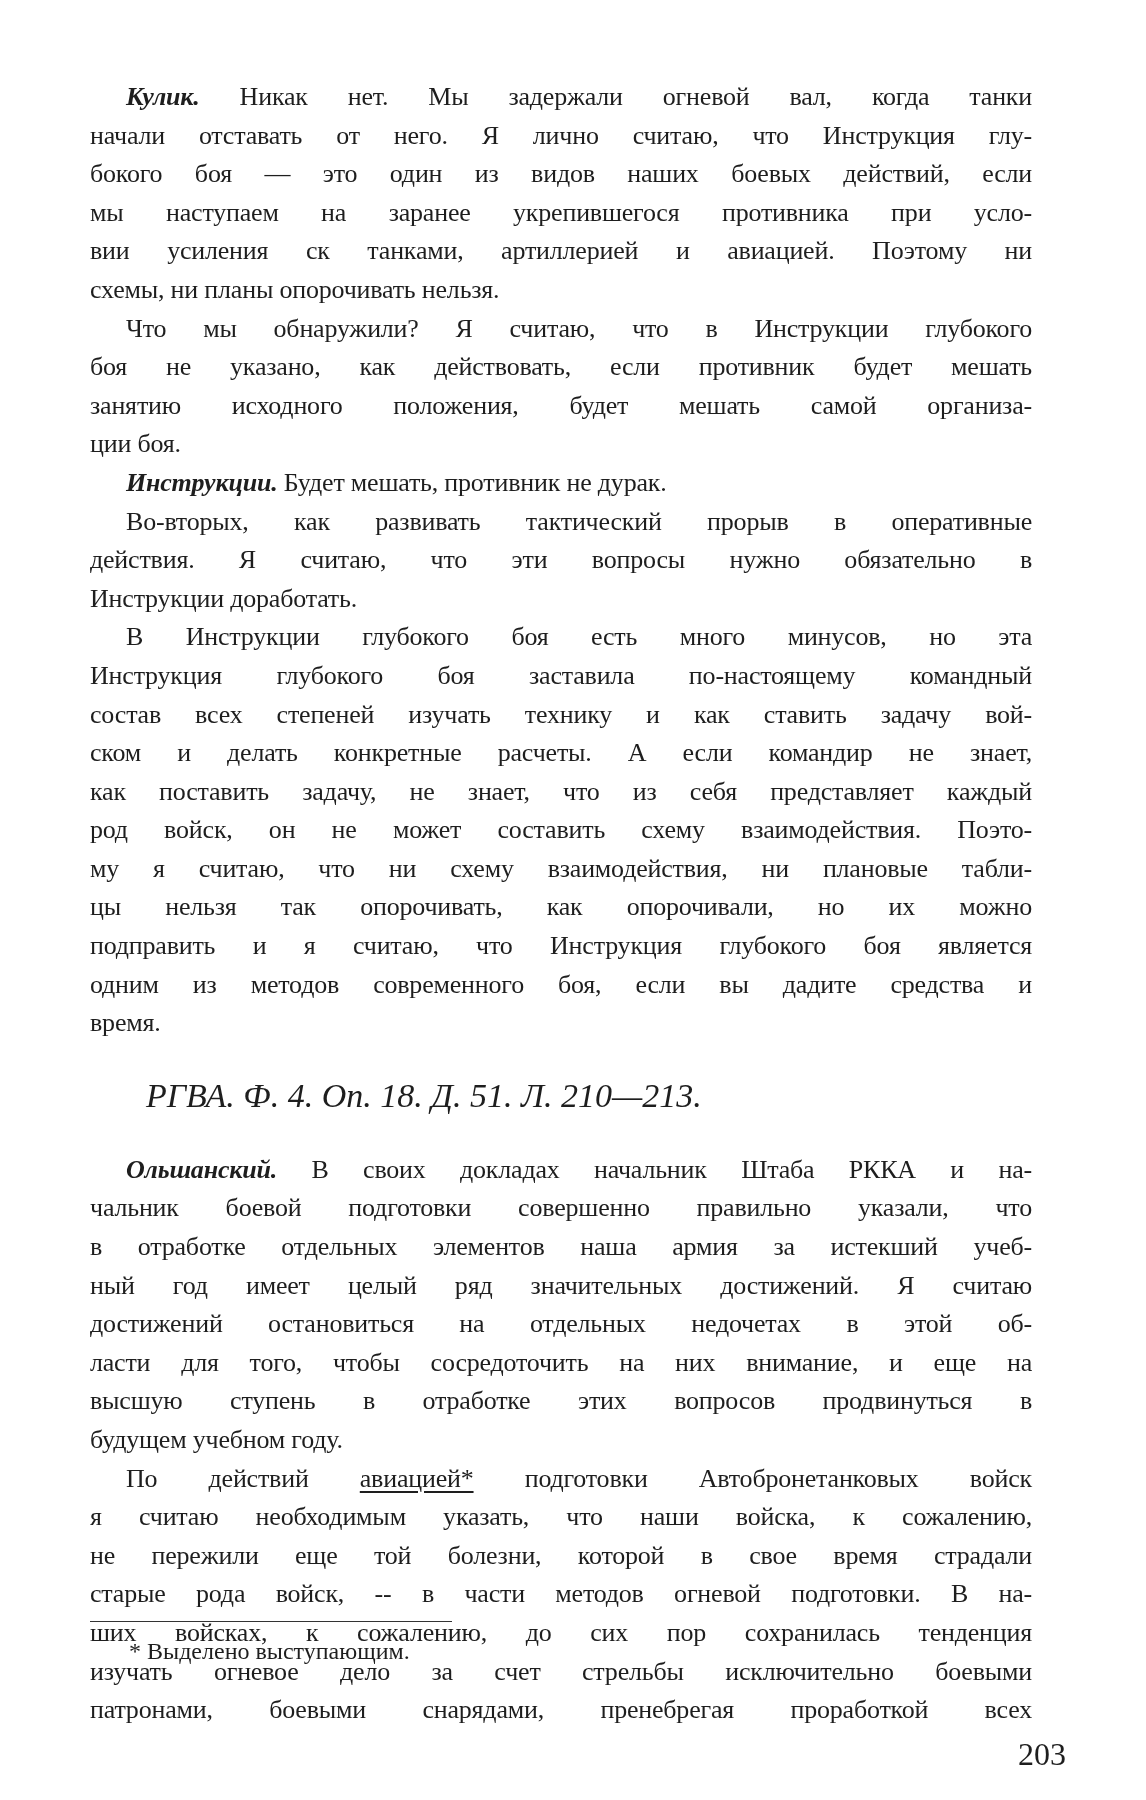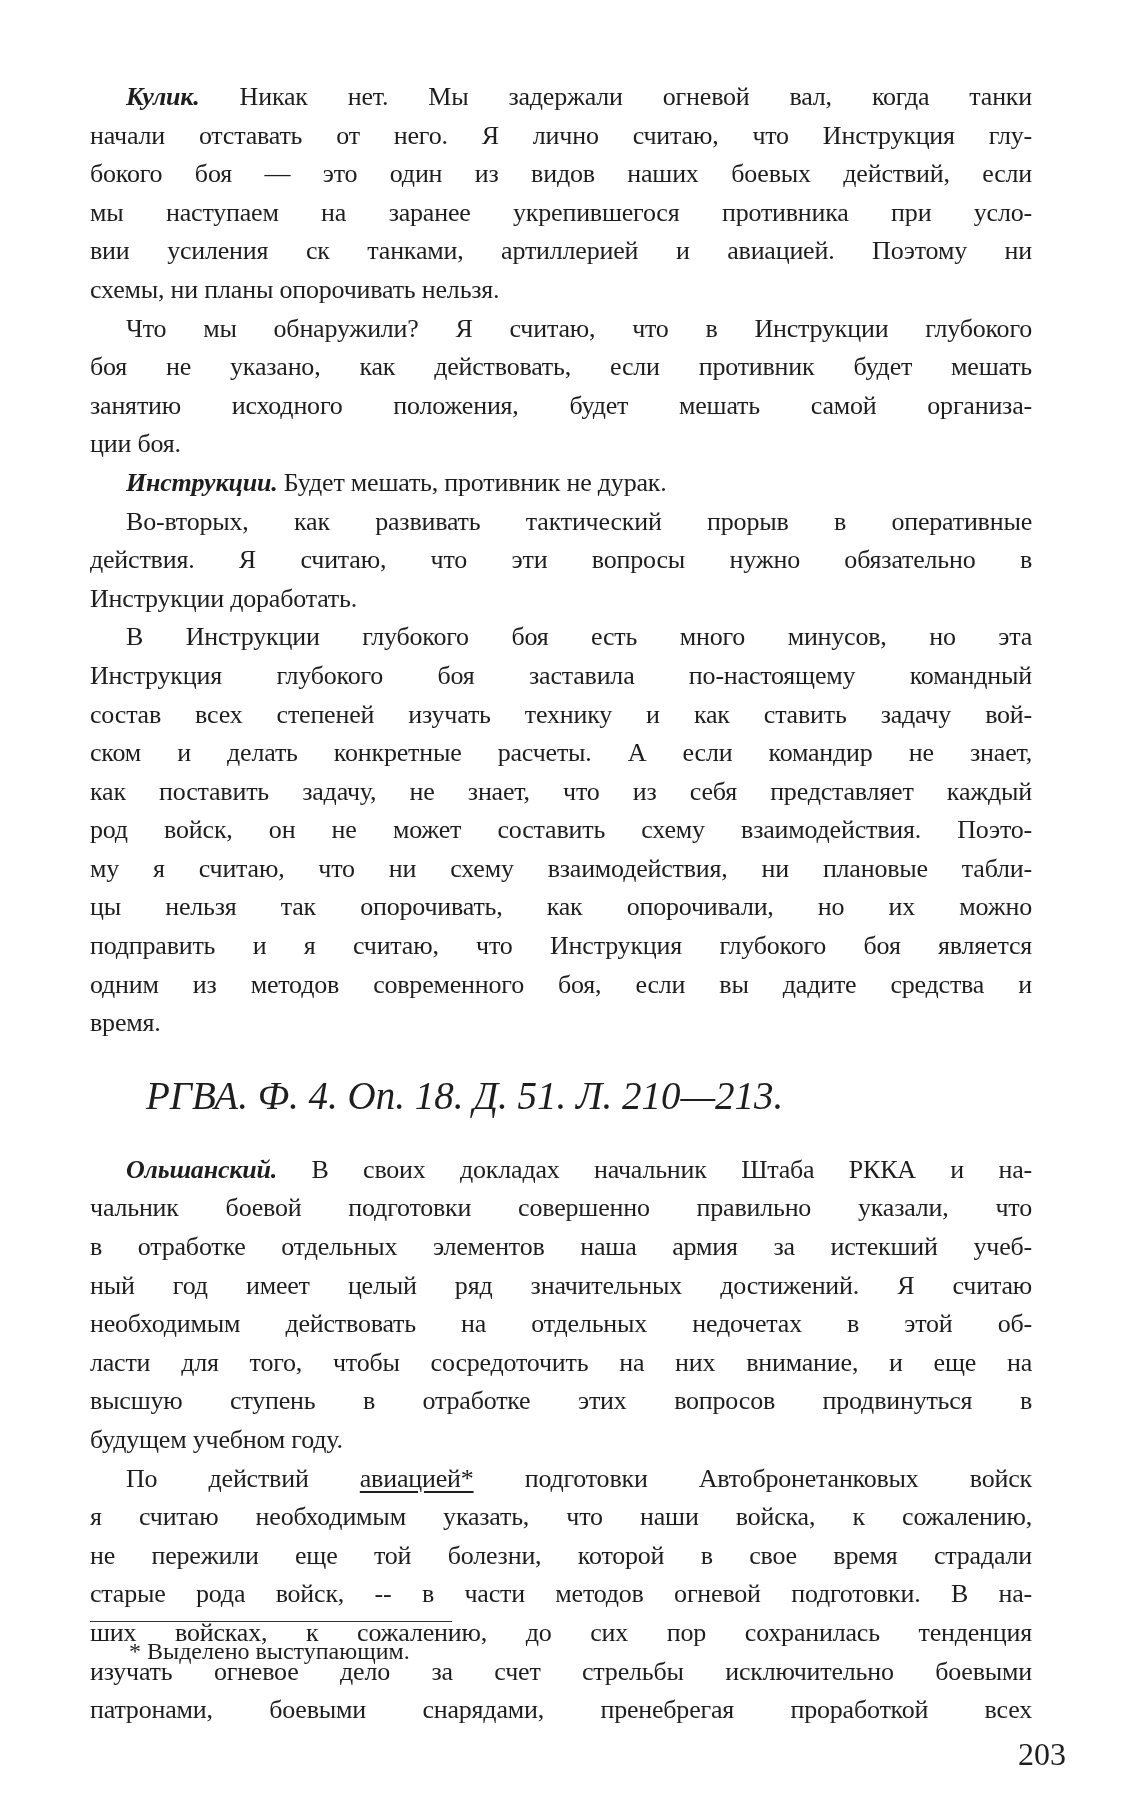--- a/index.html
+++ b/index.html
@@ -41,21 +41,21 @@
     font-weight: bold;
     font-style: italic;
   }
   .underline {
     text-decoration: underline;
     text-underline-offset: 4px;
   }
   .gap-before-source { height: 34px; }
   .source {
     font-style: italic;
-    font-size: 39px;
+    font-size: 34px;
     line-height: 38px;
     padding-left: 56px;
     display: block;
   }
   .gap-after-source { height: 36px; }
   .footnote-rule {
     position: absolute;
     left: 90px;
     top: 1621px;
     width: 362px;
@@ -123,21 +123,21 @@
 
   <div class="gap-before-source"></div>
   <span class="source">РГВА. Ф. 4. Оп. 18. Д. 51. Л. 210—213.</span>
   <div class="gap-after-source"></div>
 
   <div>
     <span class="line indent"><span class="speaker">Ольшанский.</span><span> В своих докладах начальник Штаба РККА и на-</span></span>
     <span class="line">чальник боевой подготовки совершенно правильно указали, что</span>
     <span class="line">в отработке отдельных элементов наша армия за истекший учеб-</span>
     <span class="line">ный год имеет целый ряд значительных достижений. Я считаю</span>
-    <span class="line">необходимым действовать на отдельных недочетах в этой об-</span>
+    <span class="line">достижений остановиться на отдельных недочетах в этой об-</span>
     <span class="line">ласти для того, чтобы сосредоточить на них внимание, и еще на</span>
     <span class="line">высшую ступень в отработке этих вопросов продвинуться в</span>
     <span class="line last">будущем учебном году.</span>
   </div>
 
   <div>
     <span class="line indent"><span>По действий </span><span class="underline">авиацией*</span><span> подготовки Автобронетанковых войск</span></span>
     <span class="line">я считаю необходимым указать, что наши войска, к сожалению,</span>
     <span class="line">не пережили еще той болезни, которой в свое время страдали</span>
     <span class="line">старые рода войск, -- в части методов огневой подготовки. В на-</span>

